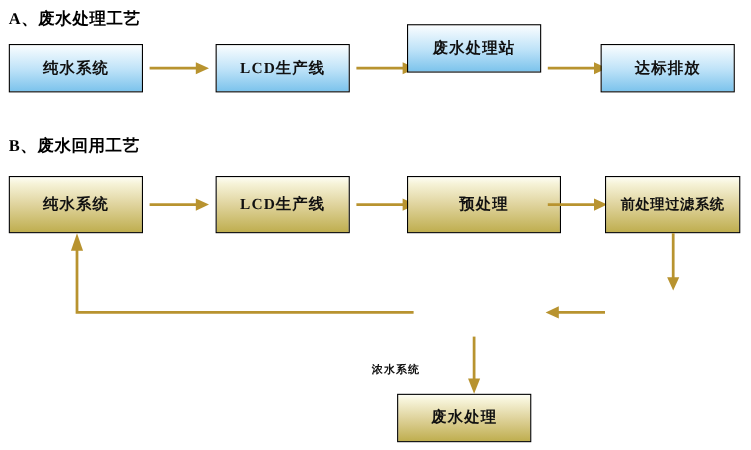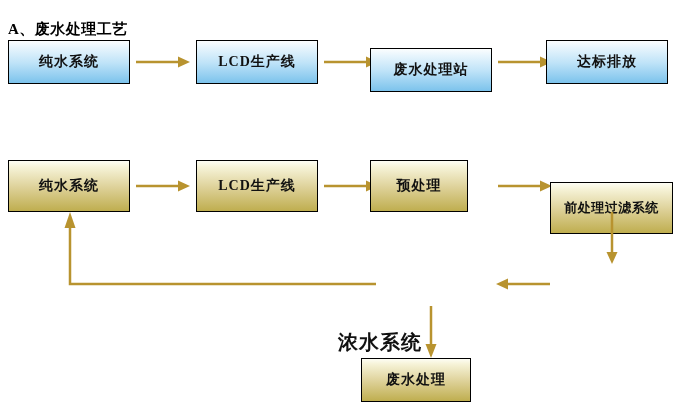--- a/index.html
+++ b/index.html
@@ -20,21 +20,20 @@
 
   
   .section-title {
     position: absolute;
     font-family: "Liberation Serif", "DejaVu Serif", serif;
     font-size: 15px;
     font-weight: bold;
     color: #000000;
     letter-spacing: 0.5px;
     white-space: nowrap;
-    margin-top: 12px;
   }
 
   
   .box {
     position: absolute;
     box-sizing: border-box;
     border: 1px solid #000000;
     display: flex;
     align-items: center;
     justify-content: center;
@@ -47,37 +46,36 @@
   }
   .box.blue {
     background: linear-gradient(to bottom, #fbfdfe 0%, #eaf6fd 14%, #bfe3f8 52%, #7cc3ec 100%);
   }
   .box.gold {
     background: linear-gradient(to bottom, #fdfdf4 0%, #f6f3d8 12%, #ded29a 52%, #bfae4f 100%);
   }
   .box.small-text {
     font-size: 13px;
     letter-spacing: 0.5px;
-    margin-top: 22px;
   }
 
   
   .arrow-h, .arrow-v, .elbow {
     position: absolute;
   }
   .arrow-h svg, .arrow-v svg, .elbow svg {
     display: block;
     overflow: visible;
   }
 
   
   .free-label {
     position: absolute;
     font-family: "Liberation Serif", "DejaVu Serif", serif;
-    font-size: 20px;
+    font-size: 10px;
     font-weight: bold;
     color: #111111;
     white-space: nowrap;
     letter-spacing: 1px;
   }
 </style>
 </head>
 <body>
 
 <div id="canvas">
@@ -95,51 +93,52 @@
 
   <div class="box blue" style="left:196px; top:40px; width:122px; height:44px;">LCD生产线</div>
 
   <div class="arrow-h" style="left:324px; top:52px; width:54px; height:20px;">
     <svg width="54" height="20" viewBox="0 0 54 20">
       <line x1="0" y1="10" x2="44" y2="10" stroke="#b8932f" stroke-width="2.5"></line>
       <polygon points="42,4.5 54,10 42,15.5" fill="#b8932f"></polygon>
     </svg>
   </div>
 
-  <div class="box blue" style="left:370px; top:48px; width:122px; height:44px;">废水处理站</div>
+  <div class="box blue" style="left:370px; top:22px; width:122px; height:44px;">废水处理站</div>
 
   <div class="arrow-h" style="left:498px; top:52px; width:54px; height:20px;">
     <svg width="54" height="20" viewBox="0 0 54 20">
       <line x1="0" y1="10" x2="44" y2="10" stroke="#b8932f" stroke-width="2.5"></line>
       <polygon points="42,4.5 54,10 42,15.5" fill="#b8932f"></polygon>
     </svg>
   </div>
 
   <div class="box blue" style="left:546px; top:40px; width:122px; height:44px;">达标排放</div>
 
+  <div class="section-title" style="left:8px; top:123px;">B、废水回用工艺</div>
 
   <div class="box gold" style="left:8px; top:160px; width:122px; height:52px;">纯水系统</div>
 
   <div class="arrow-h" style="left:136px; top:176px; width:54px; height:20px;">
     <svg width="54" height="20" viewBox="0 0 54 20">
       <line x1="0" y1="10" x2="44" y2="10" stroke="#b8932f" stroke-width="2.5"></line>
       <polygon points="42,4.5 54,10 42,15.5" fill="#b8932f"></polygon>
     </svg>
   </div>
 
   <div class="box gold" style="left:196px; top:160px; width:122px; height:52px;">LCD生产线</div>
 
   <div class="arrow-h" style="left:324px; top:176px; width:54px; height:20px;">
     <svg width="54" height="20" viewBox="0 0 54 20">
       <line x1="0" y1="10" x2="44" y2="10" stroke="#b8932f" stroke-width="2.5"></line>
       <polygon points="42,4.5 54,10 42,15.5" fill="#b8932f"></polygon>
     </svg>
   </div>
 
-  <div class="box gold" style="left:370px; top:160px; width:98px; height:52px;">预处理</div>
+  <div class="box gold" style="left:370px; top:160px; width:140px; height:52px;">预处理</div>
 
   <div class="arrow-h" style="left:498px; top:176px; width:54px; height:20px;">
     <svg width="54" height="20" viewBox="0 0 54 20">
       <line x1="0" y1="10" x2="44" y2="10" stroke="#b8932f" stroke-width="2.5"></line>
       <polygon points="42,4.5 54,10 42,15.5" fill="#b8932f"></polygon>
     </svg>
   </div>
 
   <div class="box gold small-text" style="left:550px; top:160px; width:123px; height:52px;">前处理过滤系统</div>
 
@@ -168,15 +167,15 @@
 
   <div class="free-label" style="left:338px; top:329px;">浓水系统</div>
 
   <div class="arrow-v" style="left:421px; top:306px; width:20px; height:52px;">
     <svg width="20" height="52" viewBox="0 0 20 52">
       <line x1="10" y1="0" x2="10" y2="40" stroke="#b8932f" stroke-width="2.5"></line>
       <polygon points="4.5,38 10,52 15.5,38" fill="#b8932f"></polygon>
     </svg>
   </div>
 
-  <div class="box gold" style="left:361px; top:358px; width:110px; height:44px;">废水处理</div>
+  <div class="box gold" style="left:361px; top:358px; width:122px; height:44px;">废水处理</div>
 
 </div>
 
 </body></html>

